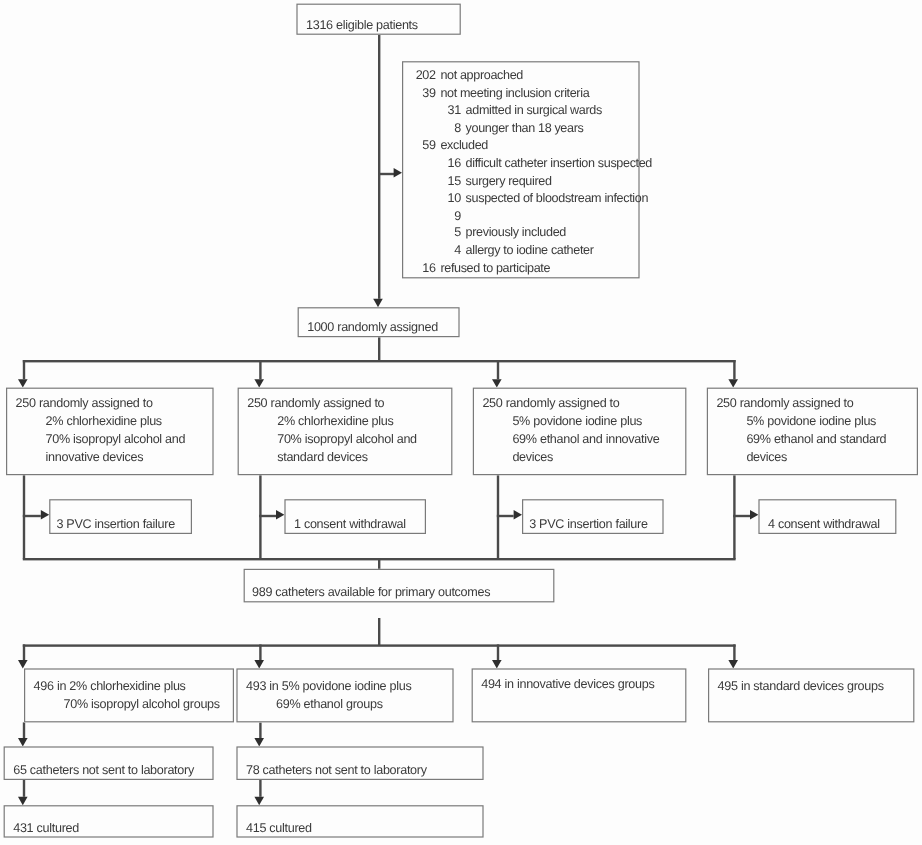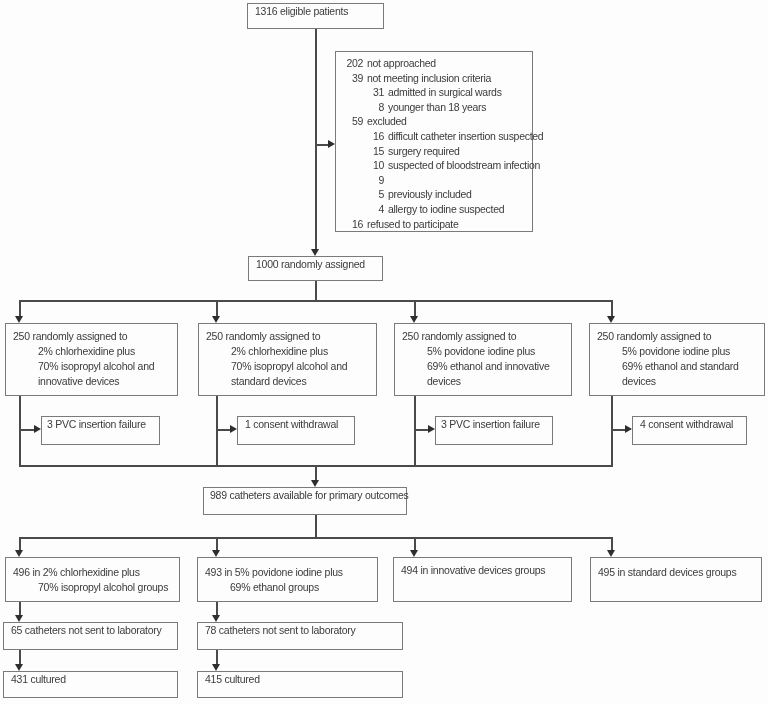--- a/index.html
+++ b/index.html
@@ -10,21 +10,21 @@
   .wrap{
     position:relative;width:768px;height:704px;background:var(--background);
     font-family:"Liberation Sans","DejaVu Sans",sans-serif;
     font-size:10.5px;line-height:14px;letter-spacing:-0.25px;color:var(--text);
     overflow:hidden;
   }
   .box{
     position:absolute;border:1.5px solid var(--box-border);
     background:var(--background);box-sizing:border-box;
   }
-  .single{display:flex;align-items:flex-start;padding-left:7px;white-space:nowrap;}
+  .single{display:flex;align-items:flex-end;padding-left:7px;white-space:nowrap;}
   .multi{padding:5px 3px 0 7px;}
   .ln{white-space:nowrap;line-height:15px;}
   .ln.c{padding-left:25px;}
   .excl{padding:4px 3px 0 6px;letter-spacing:-0.3px;}
   .xrow{display:flex;line-height:14.6px;white-space:nowrap;}
   .xrow .num{flex:0 0 auto;text-align:right;}
   .l1 .num{width:21px;}
   .l2 .num{width:42px;}
   .xrow .xt{margin-left:4px;}
   .vl{position:absolute;width:1.5px;background:var(--line);}
@@ -133,21 +133,21 @@
       </div>
     <div class="xrow l2">
         <span class="num">9</span>
       </div>
     <div class="xrow l2">
         <span class="num">5</span>
         <span class="xt">previously included</span>
       </div>
     <div class="xrow l2">
         <span class="num">4</span>
-        <span class="xt">allergy to iodine suspected</span>
+        <span class="xt">allergy to iodine catheter</span>
       </div>
     <div class="xrow l1">
         <span class="num">16</span>
         <span class="xt">refused to participate</span>
       </div>
   </div>
 
   <div class="box single" style="left:248px;top:256px;width:135px;height:25px">
     <span>1000 randomly assigned</span>
   </div>
@@ -183,25 +183,25 @@
   <div class="box single" style="left:237px;top:416px;width:118px;height:29px">
     <span>1 consent withdrawal</span>
   </div>
   <div class="box single" style="left:435px;top:416px;width:118px;height:29px;padding-left:5px">
     <span>3 PVC insertion failure</span>
   </div>
   <div class="box single" style="left:632px;top:416px;width:115px;height:29px">
     <span>4 consent withdrawal</span>
   </div>
 
-  <div class="box single" style="left:203px;top:487px;width:204px;height:28px;padding-left:6px">
+  <div class="box single" style="left:203px;top:474px;width:259px;height:28px;padding-left:6px">
     <span>989 catheters available for primary outcomes</span>
   </div>
 
-  <div class="box multi" style="left:5px;top:557px;width:175px;height:45px;padding-top:7px">
+  <div class="box multi" style="left:20px;top:557px;width:175px;height:45px;padding-top:7px">
     <div class="ln f">496 in 2% chlorhexidine plus</div>
     <div class="ln c">70% isopropyl alcohol groups</div>
   </div>
   <div class="box multi" style="left:197px;top:557px;width:181px;height:45px;padding-top:7px">
     <div class="ln f">493 in 5% povidone iodine plus</div>
     <div class="ln c">69% ethanol groups</div>
   </div>
   <div class="box multi" style="left:393px;top:557px;width:179px;height:45px;padding-top:5px">
     <div class="ln f">494 in innovative devices groups</div>
   </div>

